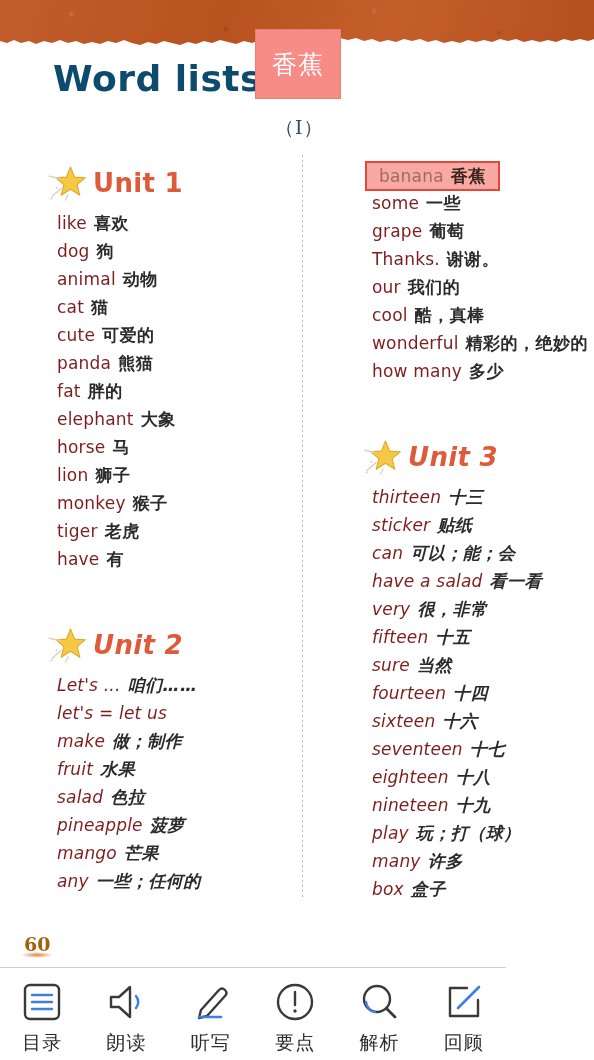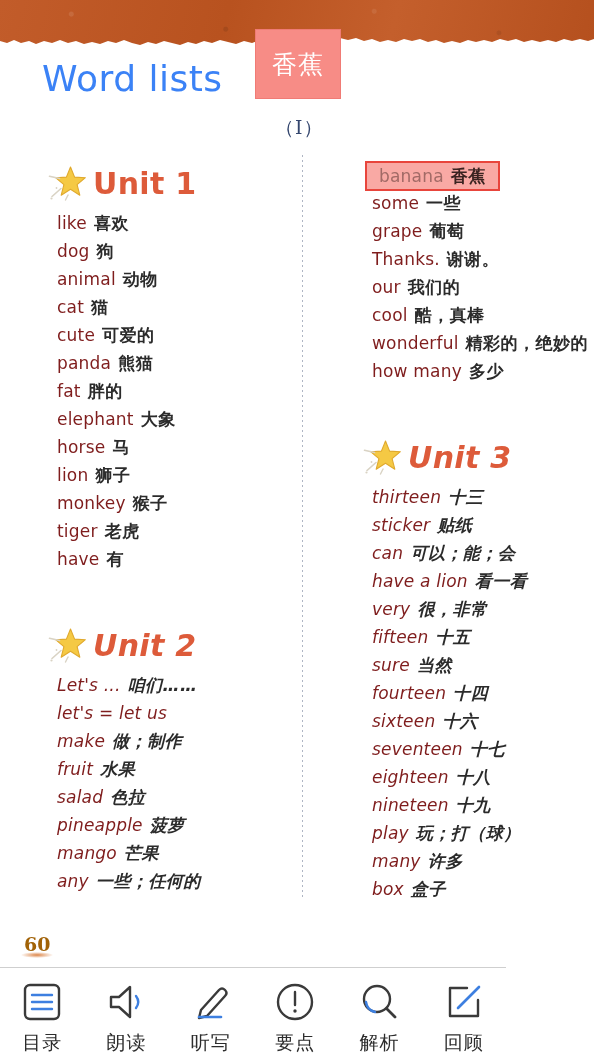--- a/index.html
+++ b/index.html
@@ -62,25 +62,25 @@
   #word-tooltip .tip-text {
     color: #ffffff;
     font-size: 25px;
     letter-spacing: 1px;
     font-family: "DejaVu Sans", "Liberation Sans", sans-serif;
   }
 
   
   #page-title {
     position: absolute;
-    left: 42px;
+    left: 53px;
     top: 58px;
     font-size: 36px;
-    font-weight: normal;
-    color: #3b82f6;
+    font-weight: bold;
+    color: #0c4a6e;
     letter-spacing: 0.5px;
     font-family: "DejaVu Sans", "Liberation Sans", sans-serif;
     z-index: 3;
   }
   #volume-mark {
     position: absolute;
     left: 275px;
     top: 115px;
     font-size: 19px;
     color: #34466e;
@@ -121,21 +121,21 @@
     margin-bottom: 6px;
     margin-left: 2px;
   }
   .star-icon {
     width: 42px;
     height: 38px;
     flex: 0 0 42px;
     margin-right: 4px;
   }
   .unit-label {
-    font-size: 30px;
+    font-size: 26px;
     font-weight: bold;
     color: #dd5b3a;
     font-family: "DejaVu Sans", "Liberation Sans", sans-serif;
     letter-spacing: 0.3px;
   }
 
   .word-list { list-style: none; margin: 0; padding: 0 0 0 12px; }
   .word-row {
     height: 28px;
     line-height: 28px;
@@ -309,21 +309,21 @@
             <path d="M21 31 L18.5 36" stroke="#d9d3c4" stroke-width="1.4" stroke-linecap="round" fill="none"></path>
             <circle cx="4.5" cy="34.5" r="1.1" fill="#d9d3c4"></circle>
             <circle cx="9.5" cy="24" r="0.9" fill="#d9d3c4"></circle>
           </svg></span>
         <span class="unit-label">Unit 3</span>
       </div>
       <ul class="word-list">
         <li class="word-row"><span class="word-en">thirteen</span><span class="word-zh">十三</span></li>
         <li class="word-row"><span class="word-en">sticker</span><span class="word-zh">贴纸</span></li>
         <li class="word-row"><span class="word-en">can</span><span class="word-zh">可以；能；会</span></li>
-        <li class="word-row"><span class="word-en">have a lion</span><span class="word-zh">看一看</span></li>
+        <li class="word-row"><span class="word-en">have a salad</span><span class="word-zh">看一看</span></li>
         <li class="word-row"><span class="word-en">very</span><span class="word-zh">很，非常</span></li>
         <li class="word-row"><span class="word-en">fifteen</span><span class="word-zh">十五</span></li>
         <li class="word-row"><span class="word-en">sure</span><span class="word-zh">当然</span></li>
         <li class="word-row"><span class="word-en">fourteen</span><span class="word-zh">十四</span></li>
         <li class="word-row"><span class="word-en">sixteen</span><span class="word-zh">十六</span></li>
         <li class="word-row"><span class="word-en">seventeen</span><span class="word-zh">十七</span></li>
         <li class="word-row"><span class="word-en">eighteen</span><span class="word-zh">十八</span></li>
         <li class="word-row"><span class="word-en">nineteen</span><span class="word-zh">十九</span></li>
         <li class="word-row"><span class="word-en">play</span><span class="word-zh">玩；打（球）</span></li>
         <li class="word-row"><span class="word-en">many</span><span class="word-zh">许多</span></li>

